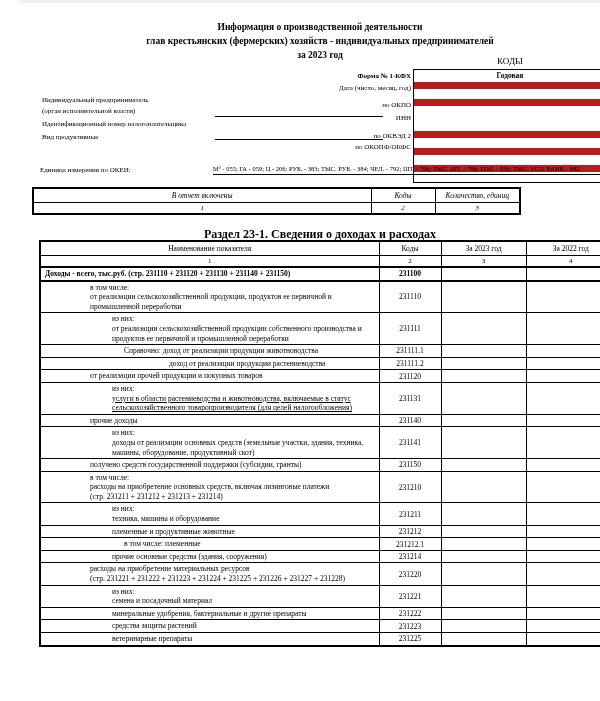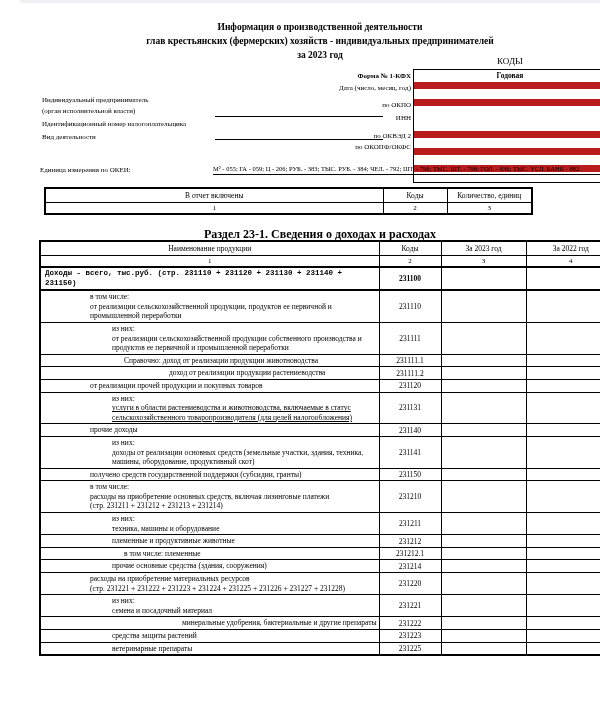--- a/index.html
+++ b/index.html
@@ -16,30 +16,30 @@
   .bold{font-weight:bold;}
   .cb-label{position:absolute;right:209px;font-size:7px;white-space:nowrap;text-align:right;}
   .lf{position:absolute;left:22px;font-size:7px;white-space:nowrap;}
   .fill-line{position:absolute;left:195px;width:168px;height:0;border-bottom:1px solid #000;}
   .units-label{position:absolute;left:20px;top:166px;font-size:7px;}
   .units-list{position:absolute;left:193px;top:164px;width:404px;font-size:6.5px;line-height:10px;
               border-bottom:1px solid #000;}
   table.tbl{position:absolute;border-collapse:collapse;table-layout:fixed;
             border:2px solid #000;font-size:7.5px;}
   table.tbl td{border:1px solid #000;padding:1px 2px;vertical-align:middle;overflow:hidden;}
-  .include{left:24px;top:187px;width:487px;}
+  .include{left:12px;top:187px;width:487px;font-style:italic;}
   .main{left:19px;top:240px;width:576px;}
   td.ctr{text-align:center;}
   tr.hdr td{height:11px;text-align:center;}
   tr.nums td{height:8px;font-size:7px;text-align:center;line-height:8px;}
   td.name{padding:1px 3px 1px 0;line-height:1.28;}
   td.name div{padding-left:2px;}
   td.code{text-align:center;}
   tr.boldrow td{border-top-width:2px;border-bottom-width:2px;}
-  tr.boldrow td.name div{font-weight:bold;font-family:Liberation Mono, monospace;}
+  tr.boldrow td.name div{font-weight:bold;}
   td.code.b{font-weight:bold;}
   .section-title{position:absolute;left:0;top:227px;width:600px;text-align:center;
                  font-weight:bold;font-size:12px;}
 </style>
 </head>
 <body>
 
 <div class="page">
   <div class="top-band"></div>
 
@@ -64,21 +64,21 @@
   <div class="cb-label" style="top:84px">Дата (число, месяц, год)</div>
   <div class="cb-label" style="top:101px">по ОКПО</div>
   <div class="cb-label" style="top:114px">ИНН</div>
   <div class="cb-label" style="top:132px">по ОКВЭД 2</div>
   <div class="cb-label" style="top:143px">по ОКОПФ/ОКФС</div>
 
   <div class="lf" style="top:96px">Индивидуальный предприниматель</div>
   <div class="lf" style="top:107px">(орган исполнительной власти)</div>
   <div class="fill-line" style="top:116px"></div>
   <div class="lf" style="top:120px">Идентификационный номер налогоплательщика</div>
-  <div class="lf" style="top:133px">Вид деятельности</div>
+  <div class="lf" style="top:133px">Вид продуктивные</div>
   <div class="fill-line" style="top:139px"></div>
 
   <div class="units-label">Единица измерения по ОКЕИ:</div>
   <div class="units-list">М² - 055; ГА - 059; Ц - 206; РУБ. - 383; ТЫС. РУБ. - 384; ЧЕЛ. - 792; ШТ. - 796; ТЫС. ШТ. - 798; ГОЛ. - 836; ТЫС. УСЛ. БАНК - 882.</div>
 
   <table class="tbl include">
     <colgroup>
         <col style="width:338px">
         <col style="width:64px">
         <col style="width:85px">
@@ -101,21 +101,21 @@
 
   <table class="tbl main">
     <colgroup>
         <col style="width:339px">
         <col style="width:62px">
         <col style="width:85px">
         <col style="width:90px">
       </colgroup>
     <thead>
       <tr class="hdr">
-        <td>Наименование продукции</td>
+        <td>Наименование показателя</td>
         <td>Коды</td>
         <td>За 2023 год</td>
         <td>За 2022 год</td>
       </tr>
       <tr class="nums">
         <td>1</td>
         <td>2</td>
         <td>3</td>
         <td>4</td>
       </tr>
@@ -261,21 +261,21 @@
           <td class="name">
             <div style="padding-left: 69px;">из них:</div>
             <div style="padding-left: 69px;">семена и посадочный материал</div>
           </td>
           <td class="code">231221</td>
           <td></td>
           <td></td>
         </tr>
         <tr>
           <td class="name">
-            <div style="padding-left: 69px; text-align: right;">минеральные удобрения, бактериальные и другие препараты</div>
+            <div style="padding-left: 69px;">минеральные удобрения, бактериальные и другие препараты</div>
           </td>
           <td class="code">231222</td>
           <td></td>
           <td></td>
         </tr>
         <tr>
           <td class="name">
             <div style="padding-left: 69px;">средства защиты растений</div>
           </td>
           <td class="code">231223</td>

